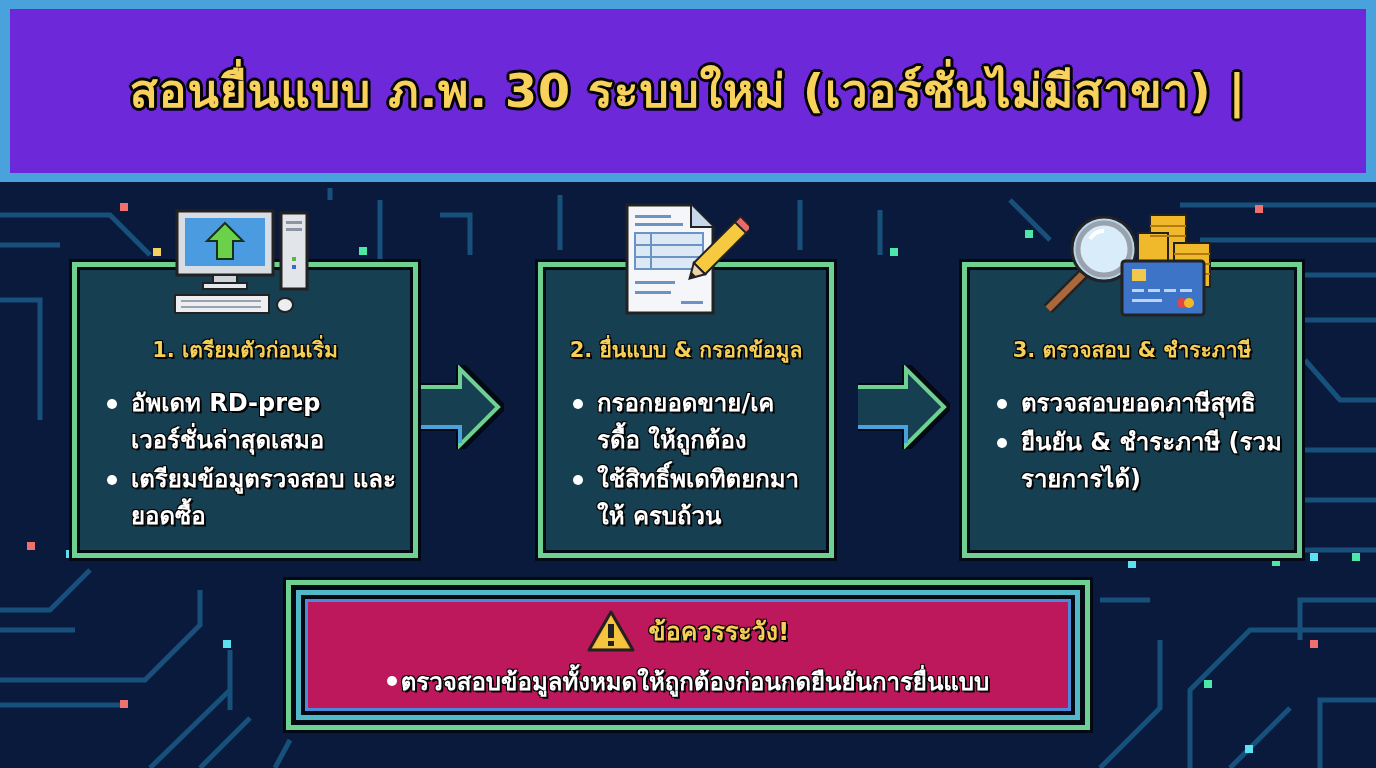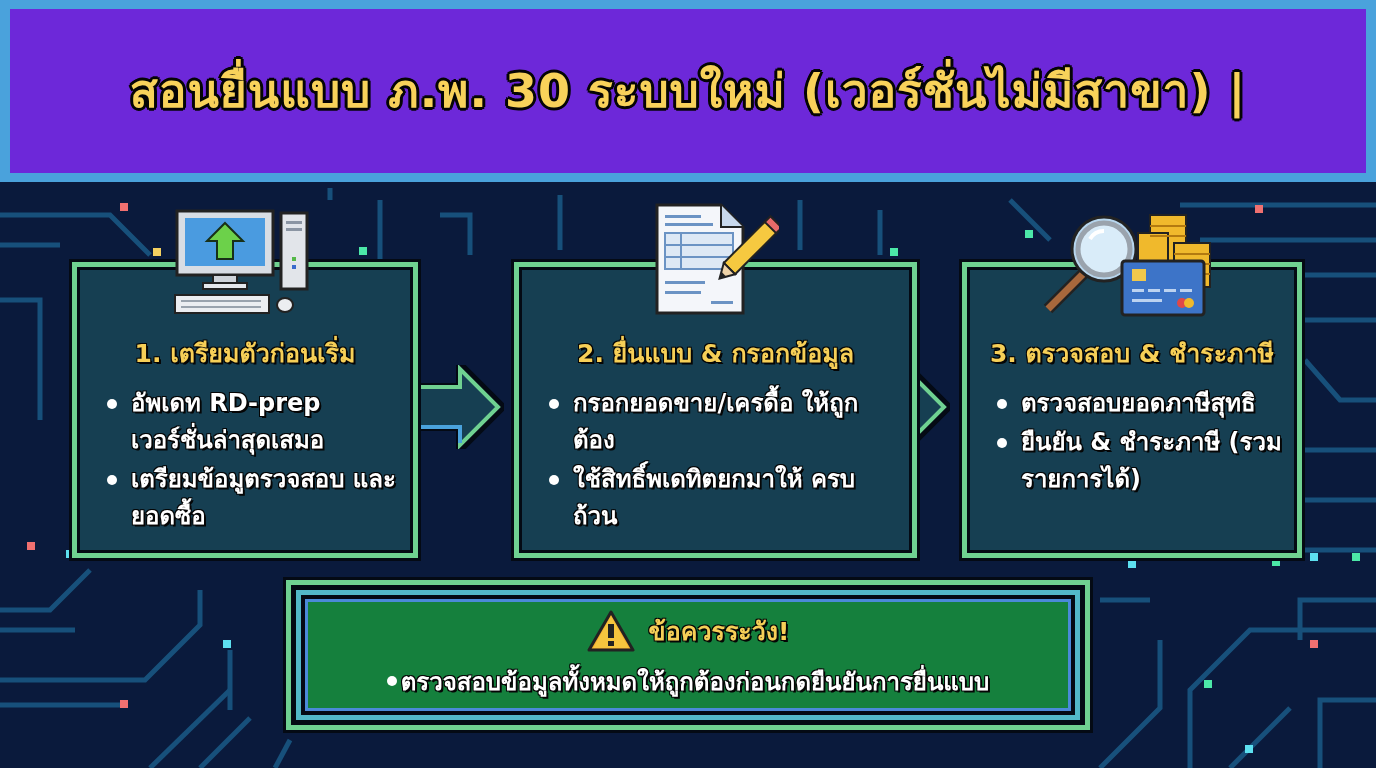--- a/index.html
+++ b/index.html
@@ -37,21 +37,21 @@
     position: absolute; z-index: 2;
     background: #163f52;
     border: 5px solid #6fd191;
     outline: 3px solid #040a14;
     box-shadow: inset 0 0 0 3px #040a14;
     padding: 0 18px;
   }
   .card-icon { position: absolute; left: 50%; transform: translateX(-50%); top: -60px; }
   .card-title {
     position: absolute; left: 0; right: 0; top: 66px;
-    text-align: center; color: #f6cf57; font-weight: bold; font-size: 25px;
+    text-align: center; color: #f6cf57; font-weight: bold; font-size: 21px;
     text-shadow: 2px 2px 0 #050505, -1px -1px 0 #050505, 1px -1px 0 #050505, -1px 1px 0 #050505;
     white-space: nowrap;
   }
   .card ul { position: absolute; left: 30px; right: 14px; top: 118px; list-style: none; }
   .card li {
     position: relative; padding-left: 24px; color: #ffffff; font-weight: bold;
     font-size: 24px; line-height: 37px; margin-bottom: 2px;
     text-shadow: 2px 2px 0 #050505, -1px -1px 0 #050505, 1px -1px 0 #050505, -1px 1px 0 #050505;
   }
   .card li .bullet {
@@ -64,21 +64,21 @@
   
   .warn-outer {
     position: absolute; left: 286px; top: 580px; width: 804px; height: 150px; z-index: 2;
     border: 5px solid #6fd191; outline: 3px solid #040a14; padding: 5px;
     background: #040a14;
   }
   .warn-mid {
     width: 100%; height: 100%; border: 5px solid #52b8c8; padding: 4px; background: #040a14;
   }
   .warn-inner {
-    width: 100%; height: 100%; background: #15803d;
+    width: 100%; height: 100%; background: #be185d;
     border: 3px solid #4a8ad8;
     display: flex; flex-direction: column; align-items: center; justify-content: center; gap: 10px;
   }
   .warn-head { display: flex; align-items: center; gap: 14px; }
   .warn-title {
     color: #f6cf57; font-weight: bold; font-size: 25px;
     text-shadow: 2px 2px 0 #050505, -1px -1px 0 #050505, 1px -1px 0 #050505, -1px 1px 0 #050505;
   }
   .warn-item {
     display: flex; align-items: center; gap: 4px; color: #ffffff; font-weight: bold; font-size: 24px;
@@ -185,21 +185,21 @@
       <ellipse cx="112" cy="96" rx="8" ry="7" fill="#eceef1" stroke="#222" stroke-width="2"></ellipse>
     </svg>
   </div>
   <div class="card-title">1. เตรียมตัวก่อนเริ่ม</div>
   <ul>
     <li><span class="bullet"></span><span>อัพเดท RD-prep เวอร์ชั่นล่าสุดเสมอ</span></li>
     <li><span class="bullet"></span><span>เตรียมข้อมูตรวจสอบ และยอดซื้อ</span></li>
   </ul>
 </section>
 
-<section class="card" style="left:514px; top:262px; width:403px; height:296px;">
+<section class="card" style="left:538px; top:262px; width:296px; height:296px;">
   <div class="card-icon" style="top:-66px;">
     <svg width="126" height="118" viewBox="0 0 126 118">
       <path d="M4 4 H68 L90 26 V112 H4 Z" fill="#f4f6fa" stroke="#222" stroke-width="3"></path>
       <path d="M68 4 V26 H90" fill="#c8d8ec" stroke="#222" stroke-width="2"></path>
       <g fill="#6b93c4">
           <rect x="12" y="14" width="36" height="3"></rect>
           <rect x="12" y="22" width="48" height="3"></rect>
         </g>
       <rect x="12" y="32" width="68" height="36" fill="#dde8f5" stroke="#6b93c4" stroke-width="2"></rect>
       <g stroke="#6b93c4" stroke-width="2">

